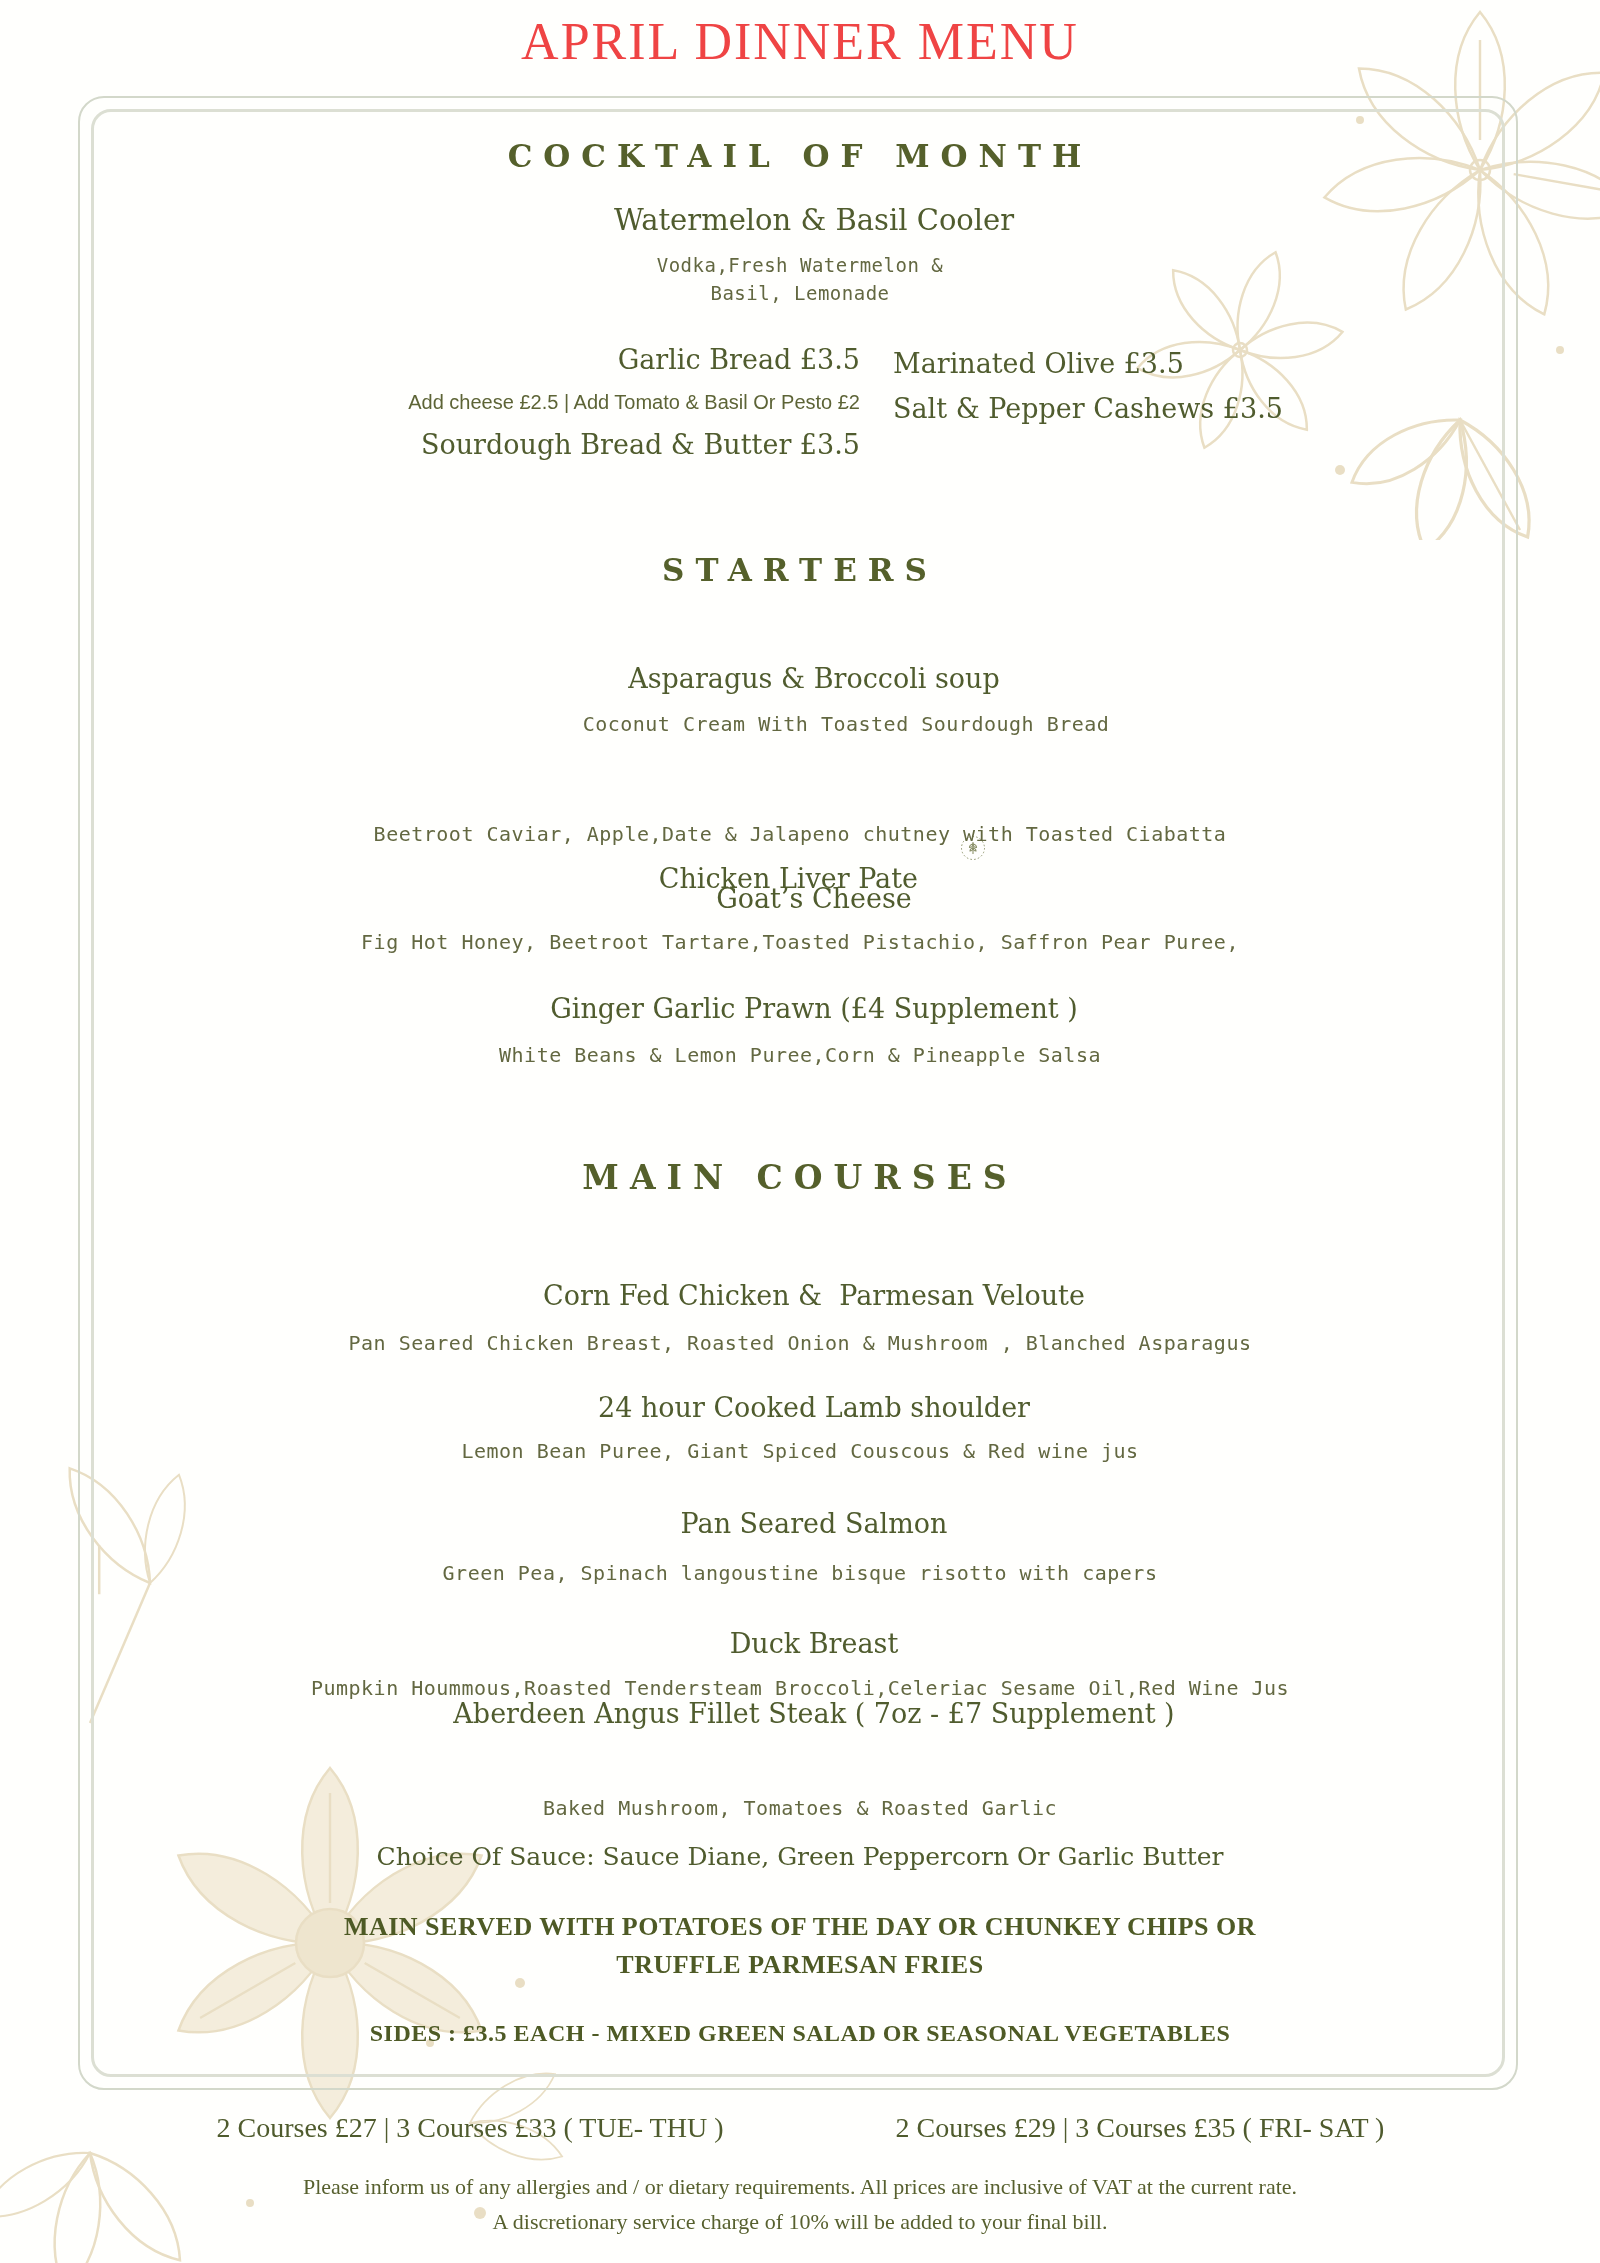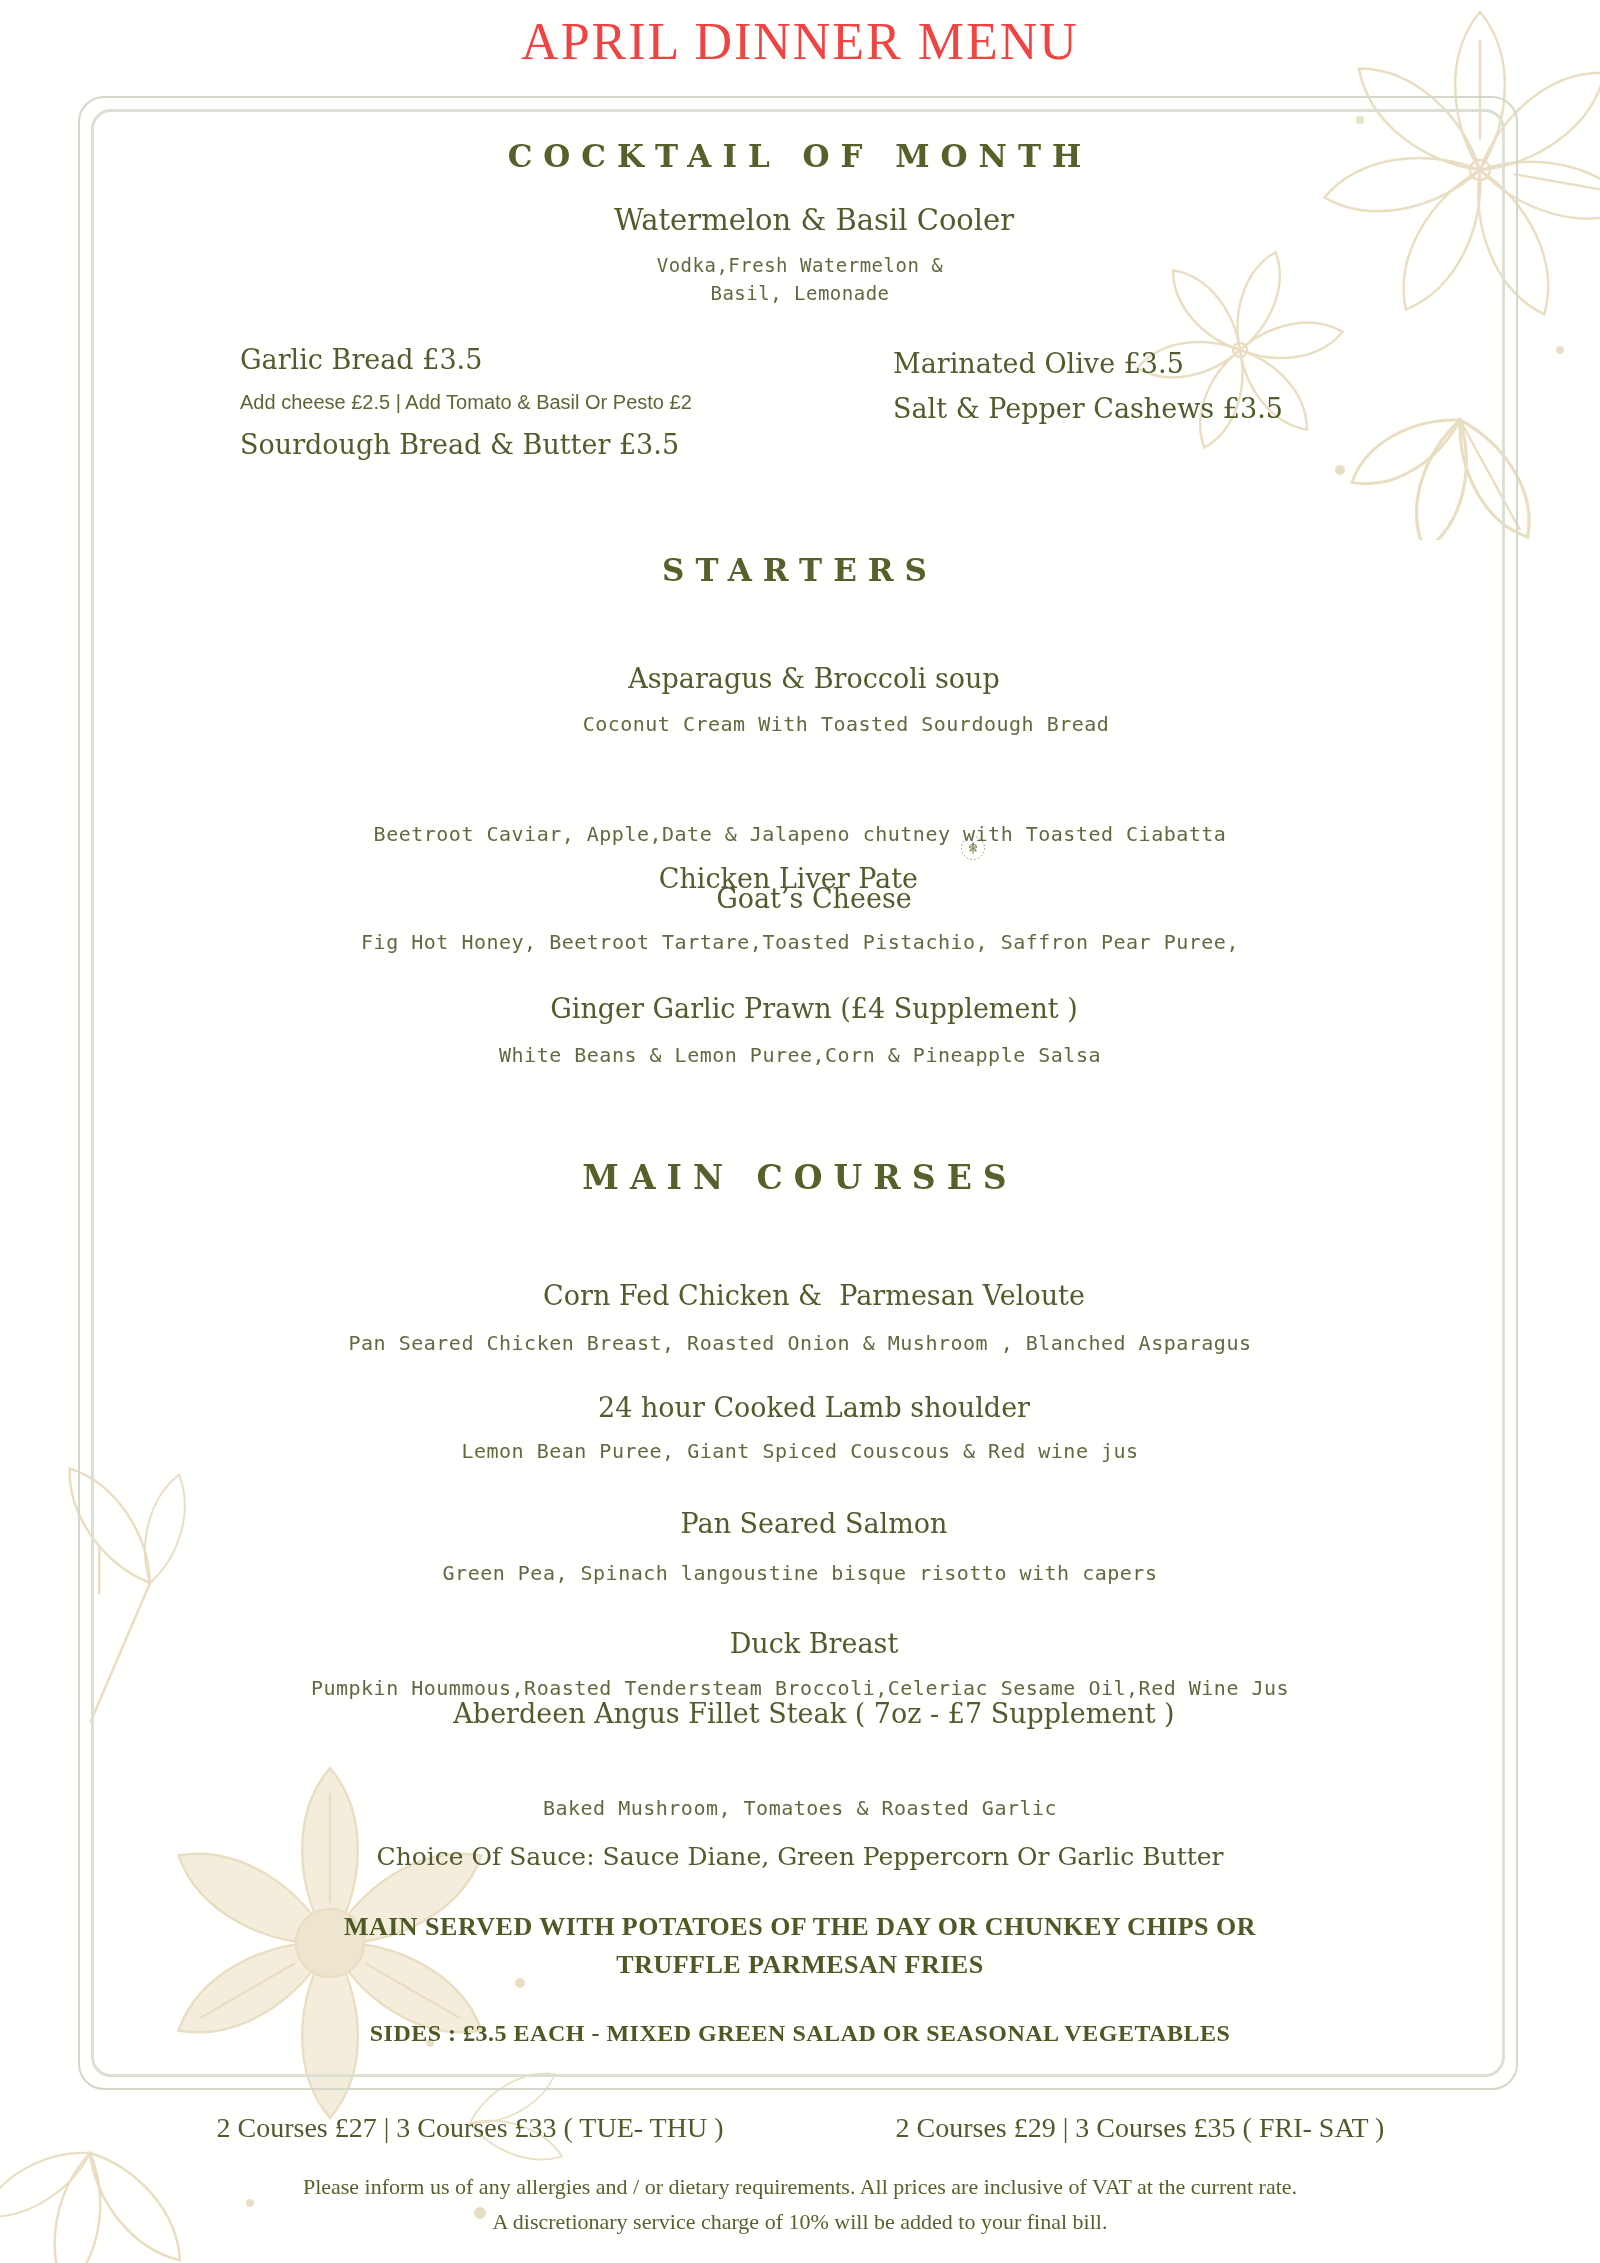--- a/index.html
+++ b/index.html
@@ -26,21 +26,21 @@
              color:#4e5a25;letter-spacing:0.5px;}
   .pricing{font-family:"Liberation Serif",serif;font-size:28px;color:#4f5b2d;}
   .footer-line{font-family:"Liberation Serif",serif;font-size:22px;color:#57602e;}
 
   
   .frame-outer{position:absolute;left:78px;top:96px;width:1440px;height:1994px;
                border:2px solid #d3d8ca;border-radius:26px;box-sizing:border-box;}
   .frame-inner{position:absolute;left:11px;top:11px;right:11px;bottom:11px;
                border:3px solid #dcdfd3;border-radius:20px;}
 
-  .col-left{position:absolute;left:240px;top:344px;width:620px;text-align:left;}
+  .col-left{position:absolute;left:240px;top:344px;width:620px;text-align:right;}
   .col-right{position:absolute;left:893px;top:348px;width:560px;text-align:left;}
   .col-left .snack-name{display:block;}
   .col-left .snack-note{display:block;margin-top:16px;}
   .col-left .snack-name + .snack-note + .snack-name{margin-top:15px;}
   .col-right .snack-name{display:block;margin-top:14px;}
   .col-right .snack-name:first-child{margin-top:0;}
 
   .badge{display:inline-block;vertical-align:-4px;margin-left:8px;}
 
   .floral{position:absolute;pointer-events:none;}

